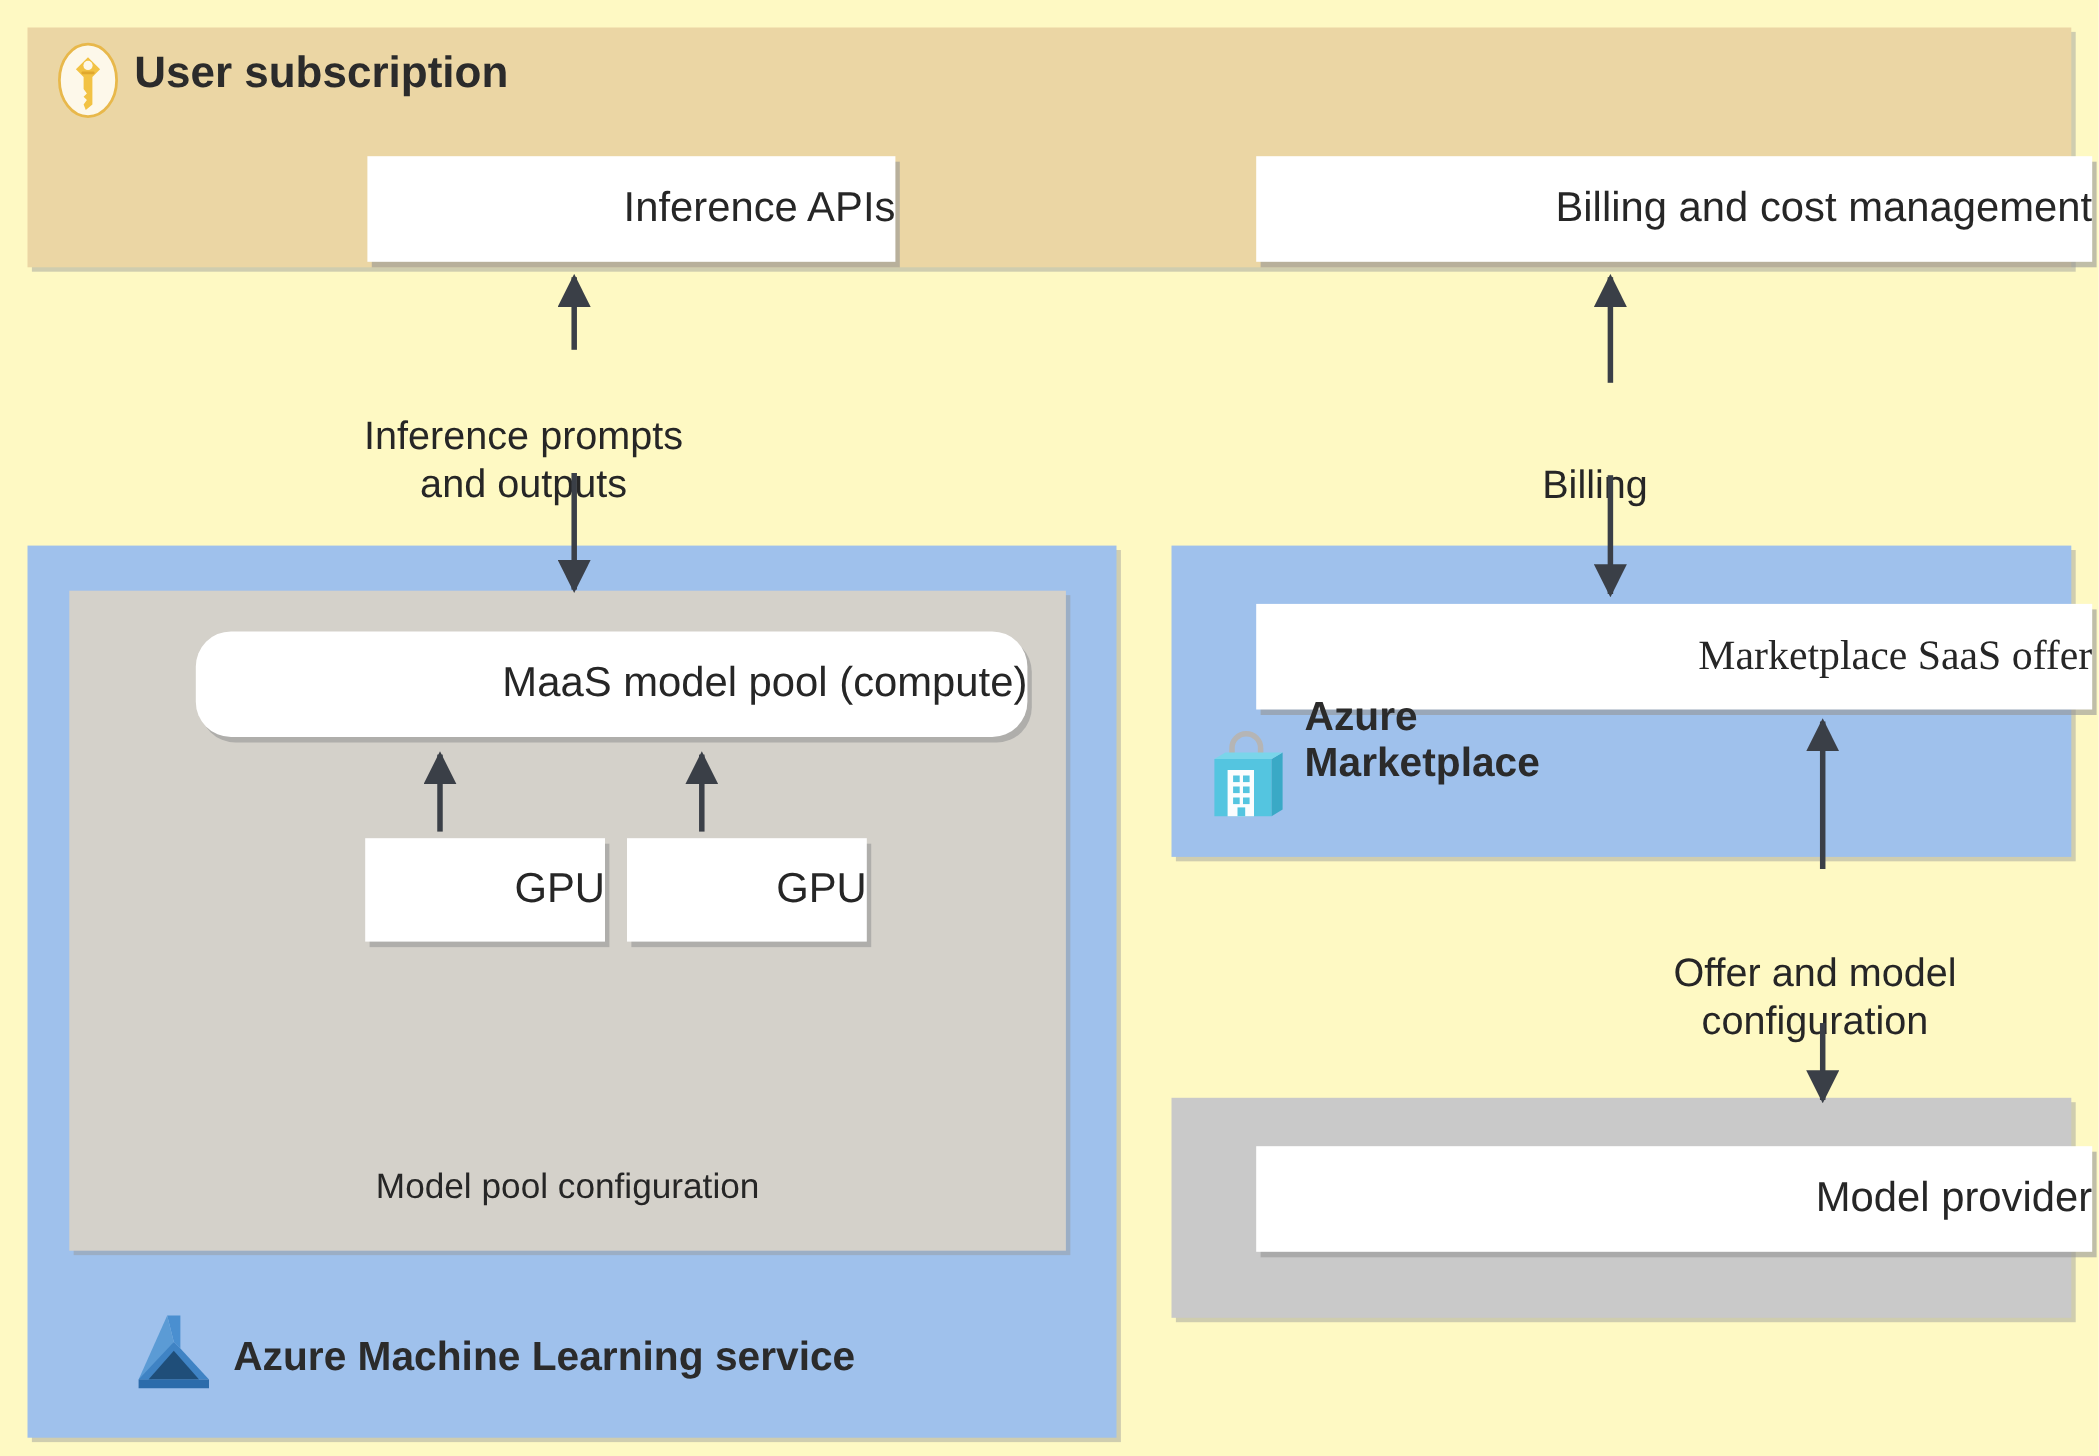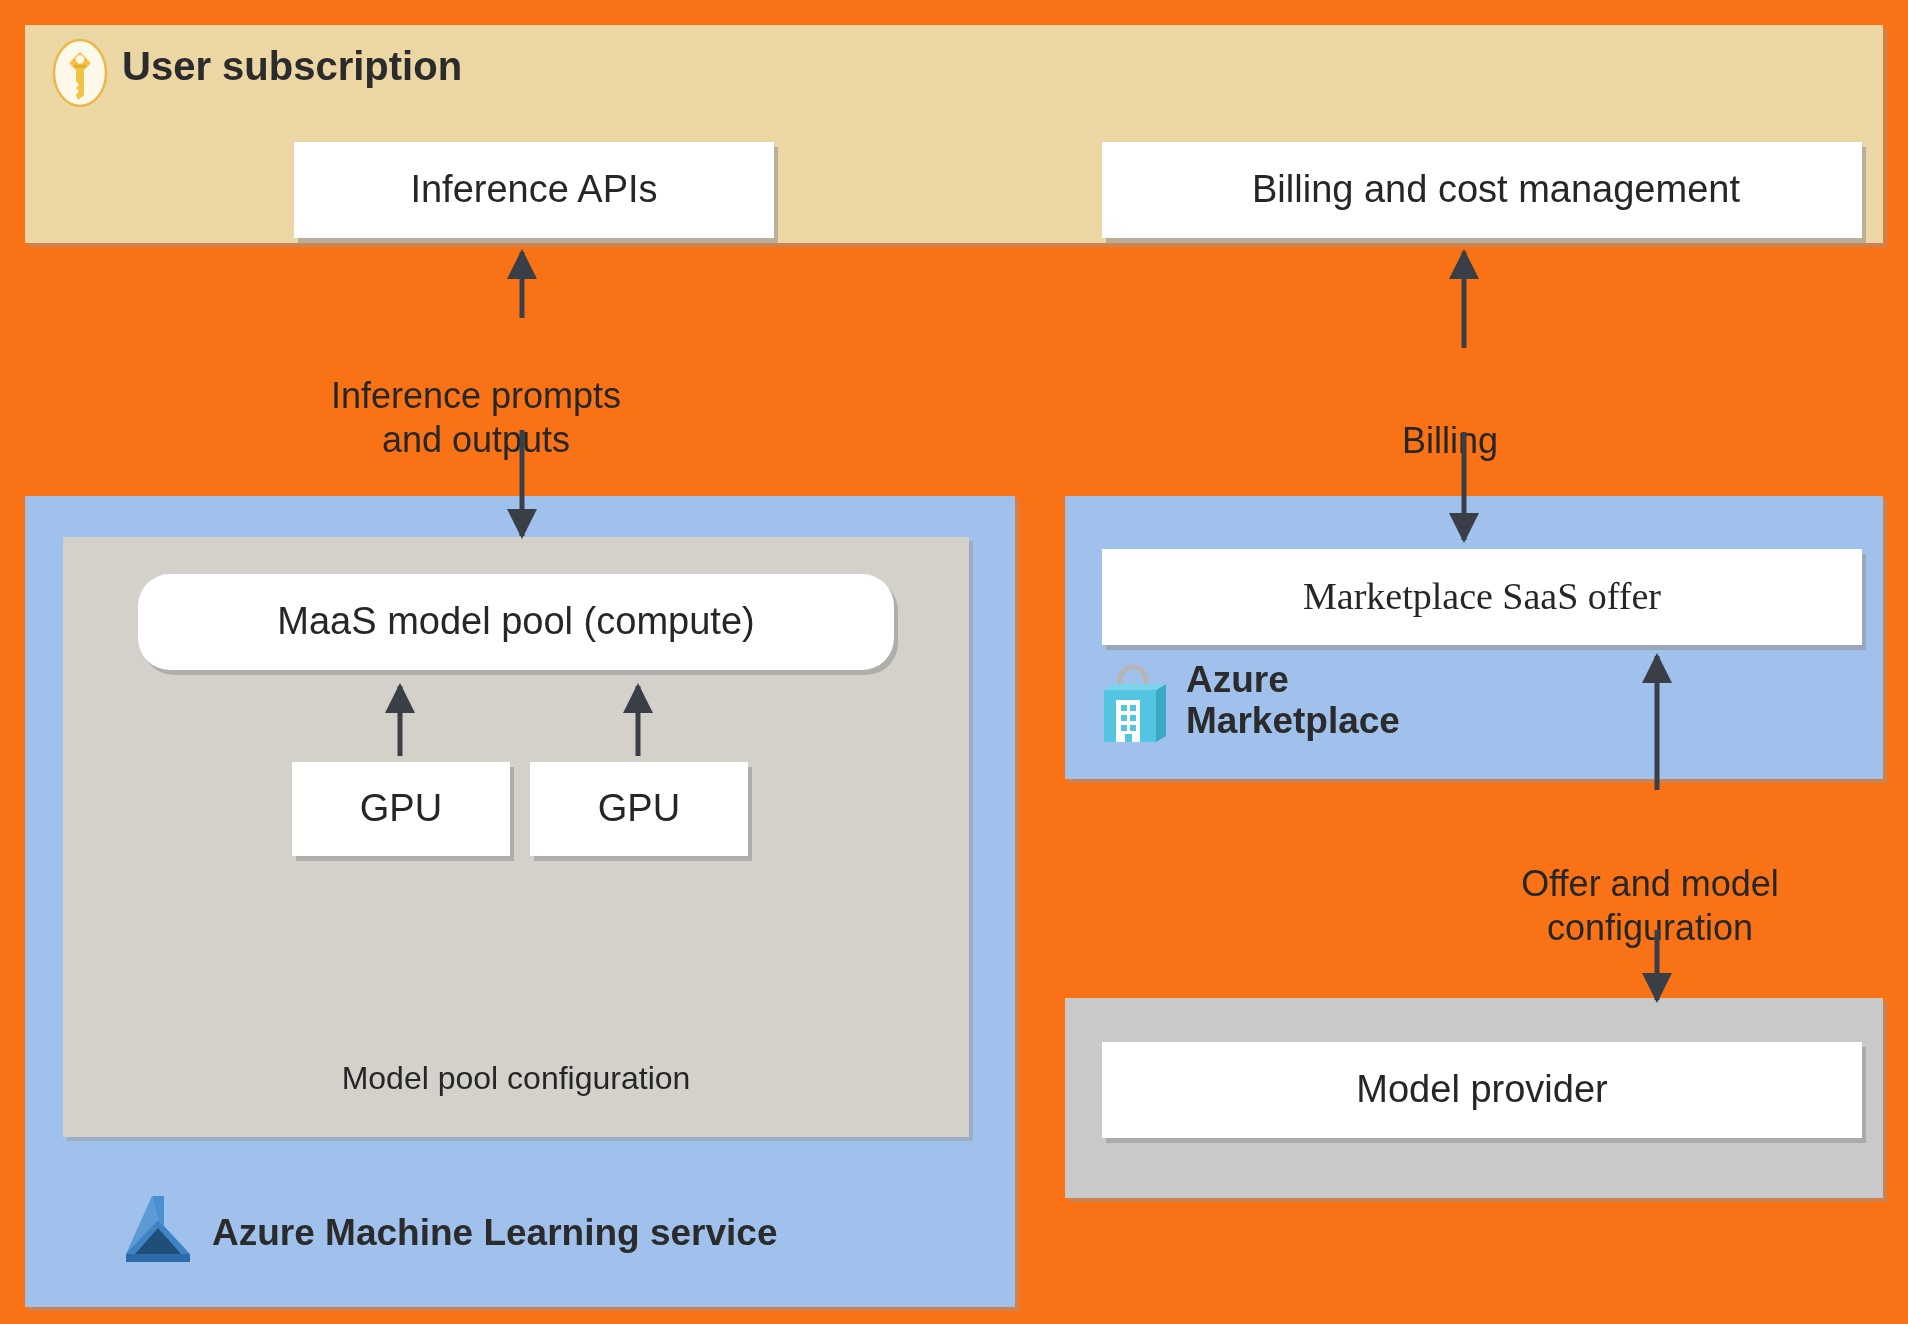--- a/index.html
+++ b/index.html
@@ -8,21 +8,21 @@
     background: #ffffff;
   }
   body {
     font-family: "Liberation Sans", sans-serif;
     color: #262626;
   }
   #canvas {
     position: relative;
     width: 1908px;
     height: 1324px;
-    background: #f97316;
+    background: #fef9c3;
     overflow: hidden;
   }
 
   
   .zone {
     position: absolute;
     box-sizing: border-box;
   }
   .zone-tan      { background: #ebd6a4; }
   .zone-blue     { background: #9fc1ec; }
@@ -30,26 +30,27 @@
   .zone-gray2    { background: #c9c9c9; }
   .shadow-zone { box-shadow: 4px 4px 0 rgba(150,150,150,0.45); }
 
   
   .node {
     position: absolute;
     box-sizing: border-box;
     background: #ffffff;
     display: flex;
     align-items: center;
-    justify-content: center;
+    justify-content: flex-end;
     text-align: center;
     font-size: 38px;
     color: #262626;
     line-height: 1.15;
     box-shadow: 4px 5px 0 rgba(150,150,150,0.6);
+    margin-left: 40px;
   }
   .node.small { font-size: 38px; }
 
   
   .zone-caption {
     position: absolute;
     display: flex;
     align-items: center;
     gap: 14px;
     font-weight: bold;
@@ -173,21 +174,21 @@
         <rect x="32" y="41" width="6" height="6"></rect>
         <rect x="23" y="51" width="6" height="6"></rect>
         <rect x="32" y="51" width="6" height="6"></rect>
         <rect x="23" y="61" width="6" height="6"></rect>
         <rect x="32" y="61" width="6" height="6"></rect>
         <rect x="27" y="70" width="7" height="8"></rect>
       </g>
     </svg>
   </div>
 
-  <div class="zone-caption stacked" style="left:1186px; top:659px;">
+  <div class="zone-caption stacked" style="left:1186px; top:631px;">
     <span class="cap-text">Azure
 Marketplace</span>
   </div>
 
   <div class="zone zone-gray2 shadow-zone" style="left:1065px; top:998px; width:818px; height:200px;"></div>
 
   <div class="node" style="left:1102px; top:1042px; width:760px; height:96px;">
     <span>Model provider</span>
   </div>
 

